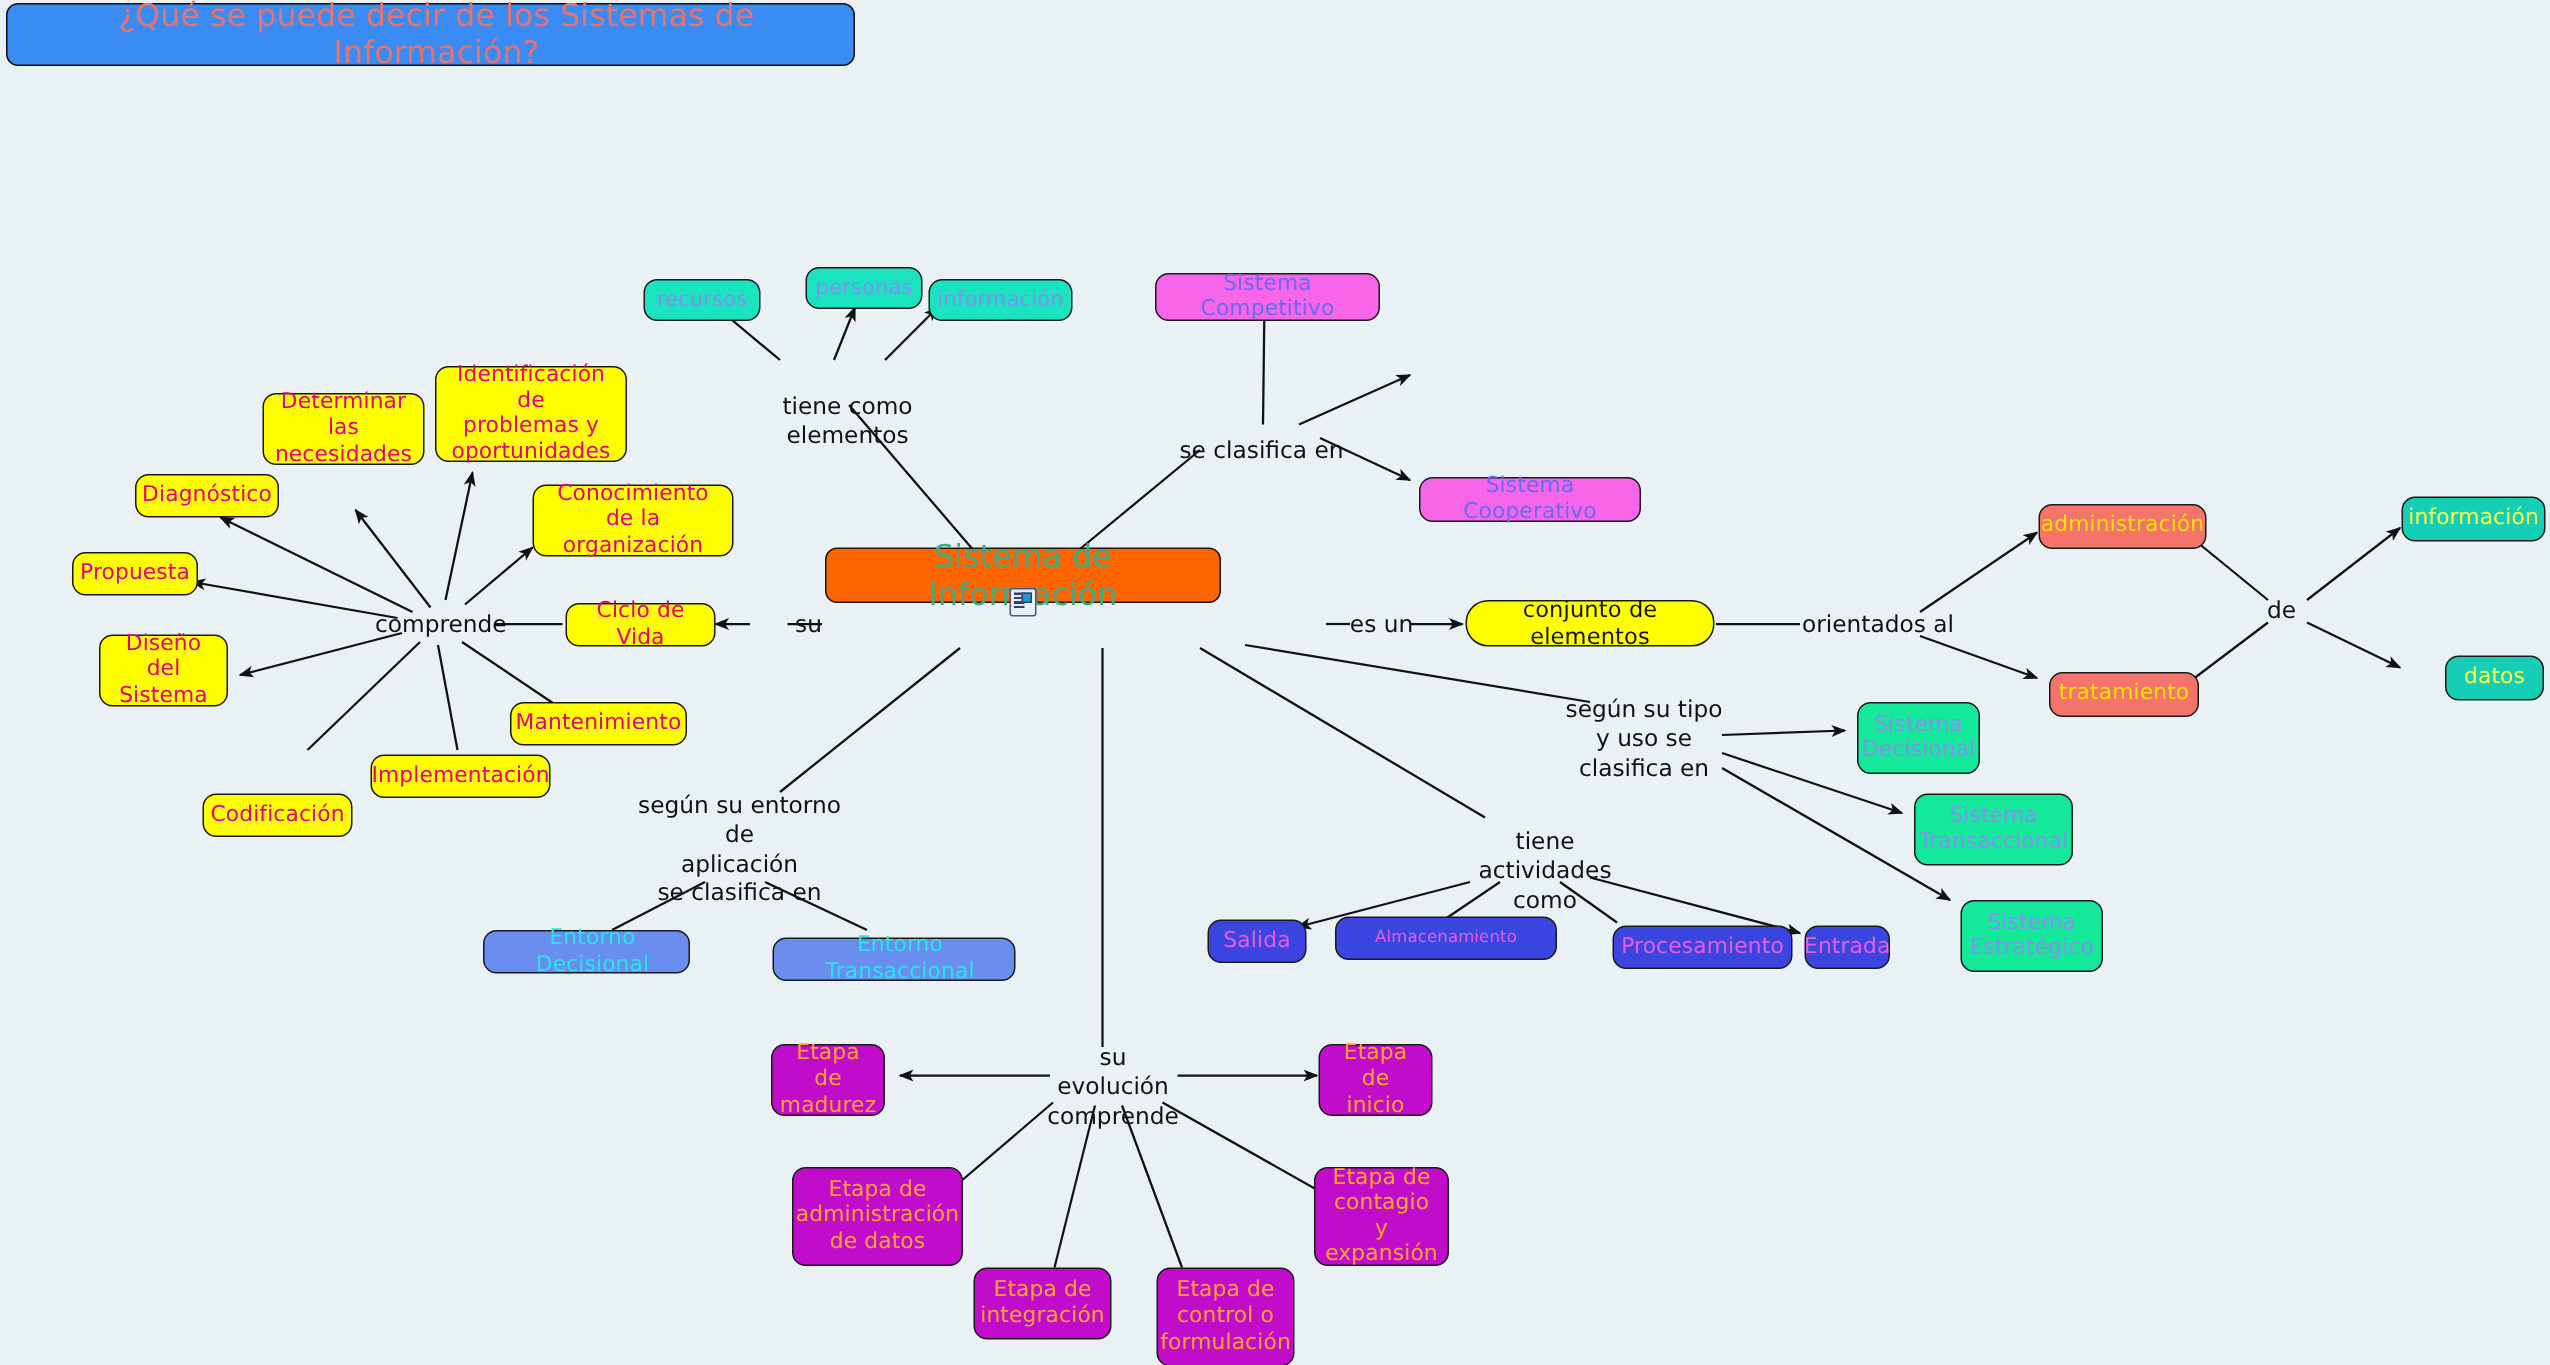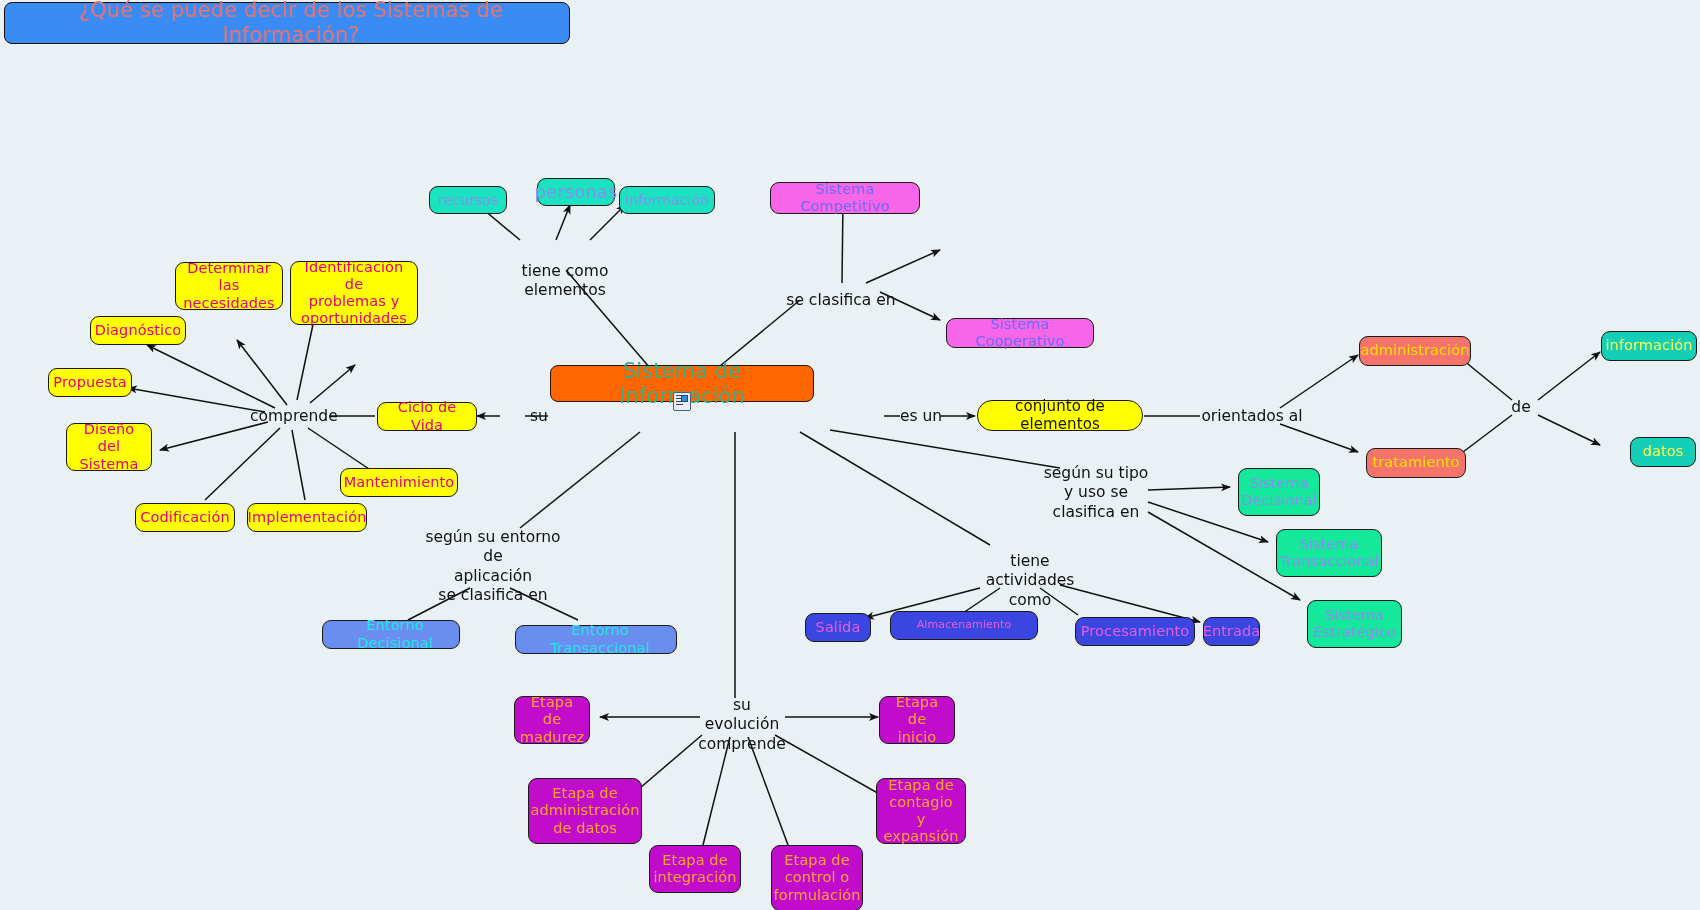--- a/index.html
+++ b/index.html
@@ -213,37 +213,39 @@
 clasifica en</div>
   <div class="linklabel" style="left:966px; top:552px; width:128px;">tiene actividades
 como</div>
   <div class="linklabel" style="left:414px; top:528px; width:158px;">según su entorno de
 aplicación
 se clasifica en</div>
   <div class="linklabel" style="left:694px; top:696px; width:96px;">su evolución
 comprende</div>
 
   <div class="node t-cyan" style="left:429px; top:186px; width:78px; height:28px; font-size:14px;">recursos</div>
-  <div class="node t-cyan" style="left:537px; top:178px; width:78px; height:28px; font-size:18px;">personas</div>
+  <div class="node t-cyan" style="left:537px; top:178px; width:78px; height:28px; font-size:14px;">personas</div>
   <div class="node t-cyan" style="left:619px; top:186px; width:96px; height:28px; font-size:14px;">información</div>
 
   <div class="node t-magenta" style="left:770px; top:182px; width:150px; height:32px; font-size:14.5px;">Sistema Competitivo</div>
   <div class="node t-magenta" style="left:946px; top:318px; width:148px; height:30px; font-size:14.5px;">Sistema Cooperativo</div>
 
   <div class="node t-yellow" style="left:377px; top:402px; width:100px; height:29px; font-size:14.5px;">Ciclo de Vida</div>
   <div class="node t-yellow" style="left:175px; top:262px; width:108px; height:48px; font-size:14.5px;">Determinar las
 necesidades</div>
-  <div class="node t-yellow" style="left:290px; top:261px; width:128px; height:64px; font-size:14.5px;">Identificación de
+  <div class="node t-yellow" style="left:290px; top:244px; width:128px; height:64px; font-size:14.5px;">Identificación de
 problemas y
 oportunidades</div>
+  <div class="node t-yellow" style="left:355px; top:323px; width:134px; height:48px; font-size:14.5px;">Conocimiento de la
+organización</div>
   <div class="node t-yellow" style="left:90px; top:316px; width:96px; height:29px; font-size:14.5px;">Diagnóstico</div>
   <div class="node t-yellow" style="left:48px; top:368px; width:84px; height:29px; font-size:14.5px;">Propuesta</div>
   <div class="node t-yellow" style="left:66px; top:423px; width:86px; height:48px; font-size:14.5px;">Diseño del
 Sistema</div>
-  <div class="node t-yellow" style="left:135px; top:503px; width:100px; height:29px; font-size:14.5px;">Codificación</div>
+  <div class="node t-yellow" style="left:135px; top:529px; width:100px; height:29px; font-size:14.5px;">Codificación</div>
   <div class="node t-yellow" style="left:247px; top:503px; width:120px; height:29px; font-size:14.5px;">Implementación</div>
   <div class="node t-yellow" style="left:340px; top:468px; width:118px; height:29px; font-size:14.5px;">Mantenimiento</div>
 
   <div class="node t-yellowbk" style="left:977px; top:400px; width:166px; height:31px; font-size:15px;">conjunto de elementos</div>
 
   <div class="node t-salmon" style="left:1359px; top:336px; width:112px; height:30px; font-size:14.5px;">administración</div>
   <div class="node t-salmon" style="left:1366px; top:448px; width:100px; height:30px; font-size:14.5px;">tratamiento</div>
 
   <div class="node t-teal" style="left:1601px; top:331px; width:96px; height:30px; font-size:14.5px;">información</div>
   <div class="node t-teal" style="left:1630px; top:437px; width:66px; height:30px; font-size:14.5px;">datos</div>

